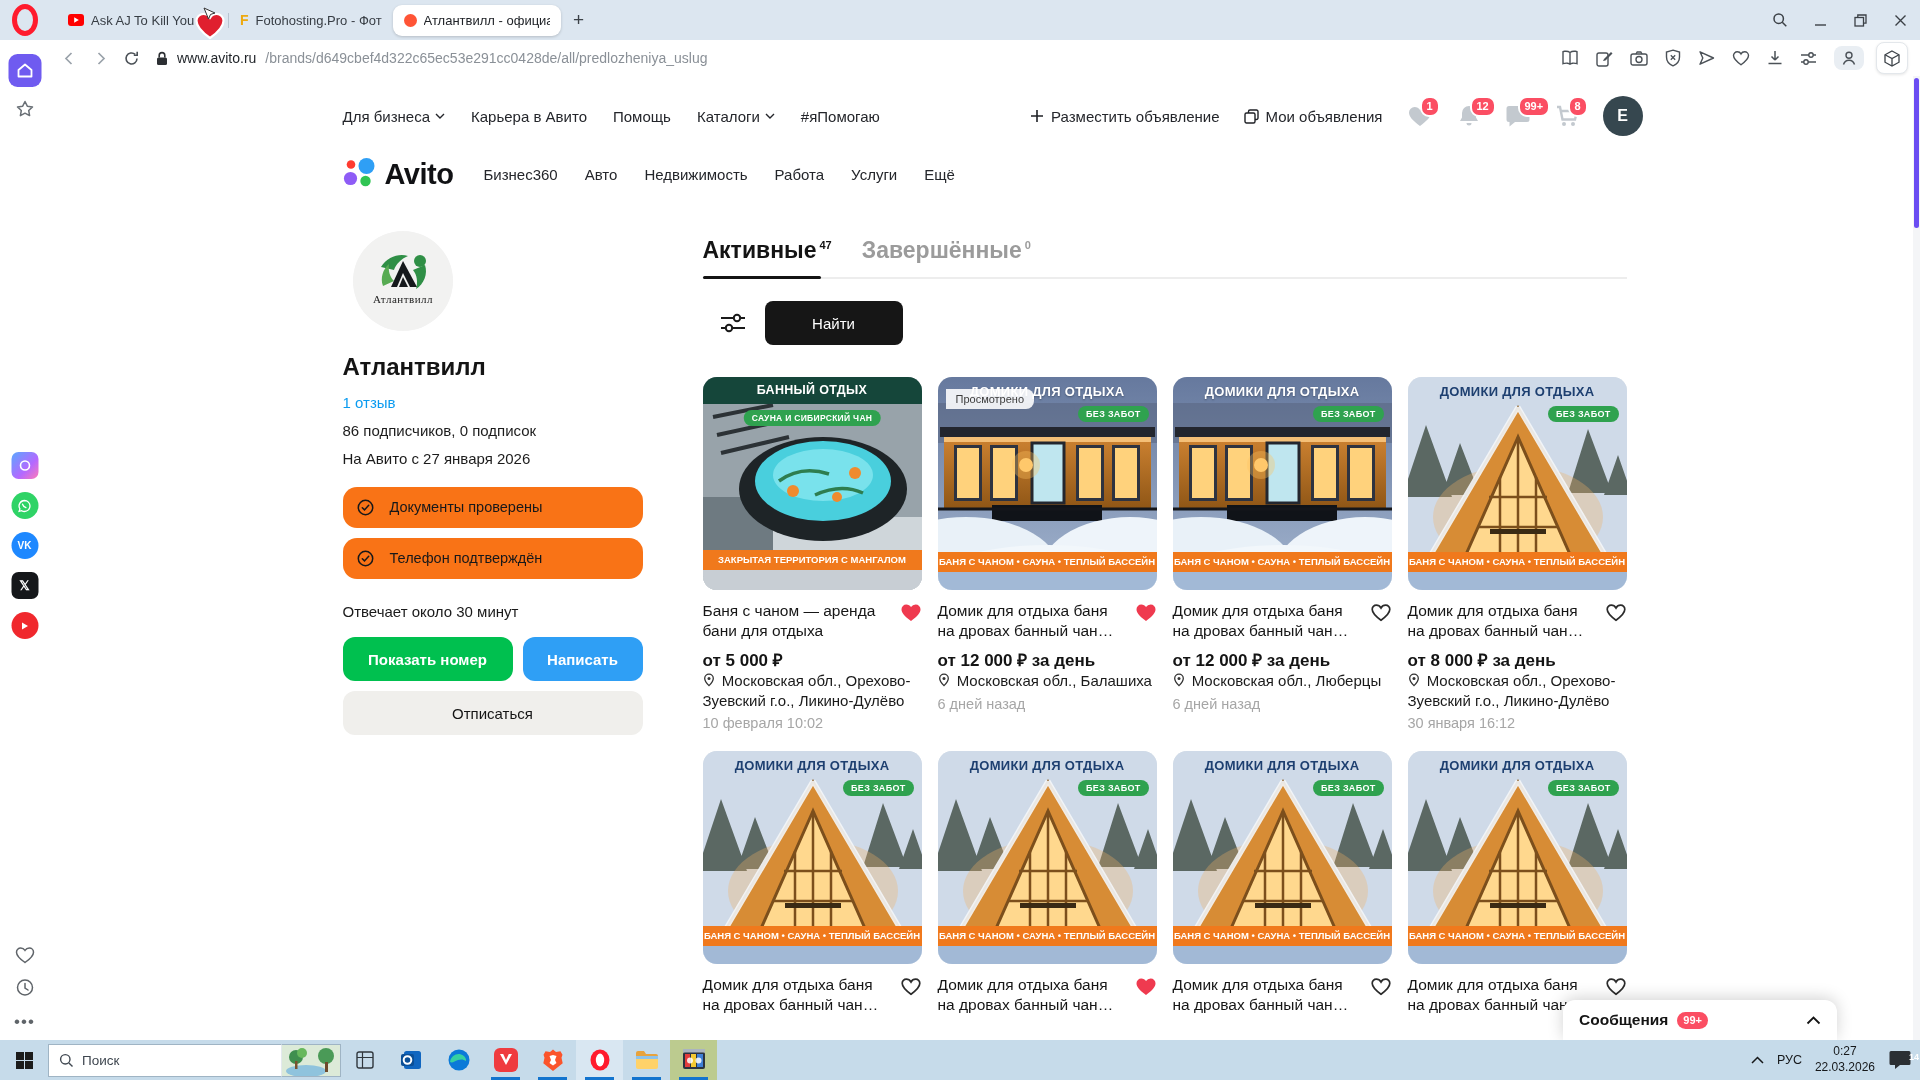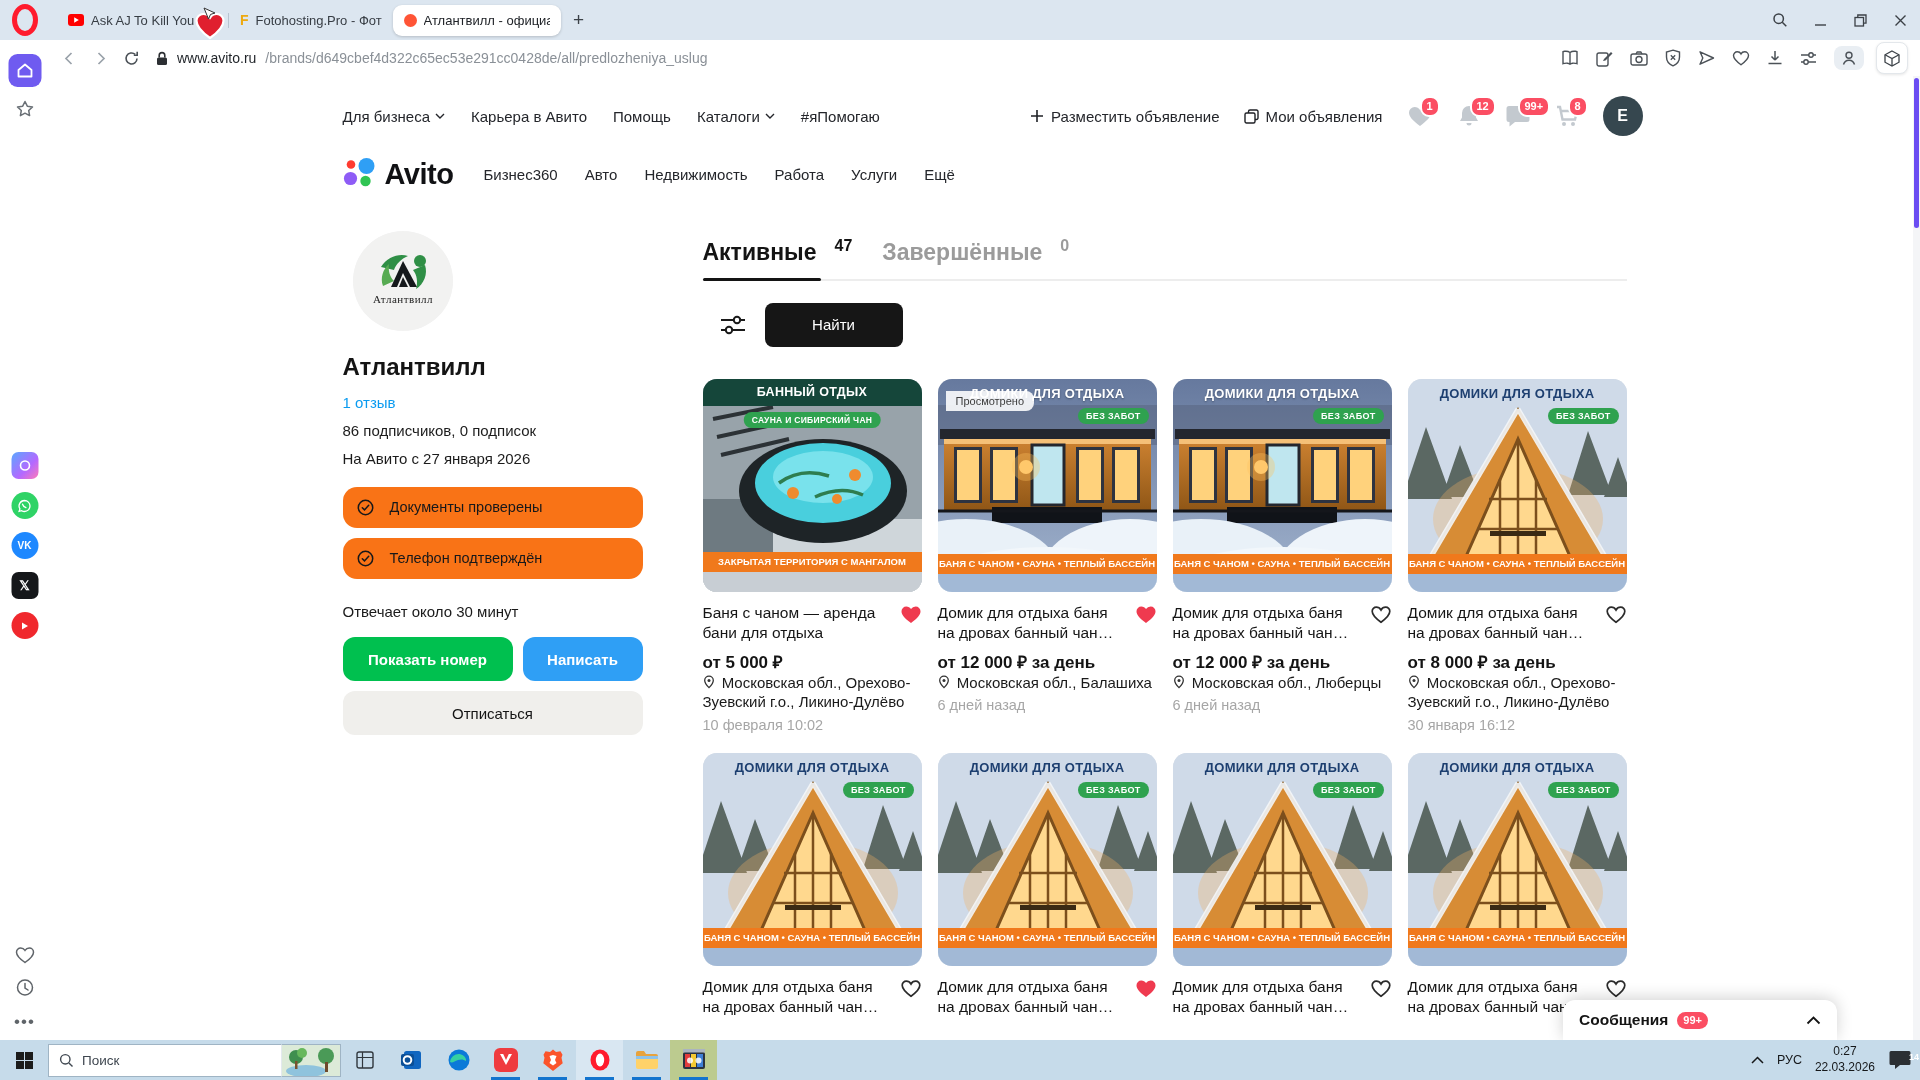--- a/index.html
+++ b/index.html
@@ -74,21 +74,21 @@
   .presp{margin-top:24px;font-size:15px}
   .pbtns{display:flex;gap:10px;margin-top:17px}
   .btn{height:44px;border-radius:12px;display:flex;align-items:center;justify-content:center;font-size:15px;font-weight:700;color:#fff;cursor:pointer}
   .btn-green{width:170px;background:#00c04f}
   .btn-blue{width:120px;background:#2f9ff5}
   .btn-gray{width:300px;background:#f0efec;color:#141414;font-weight:400;margin-top:10px}
 
   
   .ltabs{display:flex;gap:30px;align-items:flex-start;margin-top:6px}
   .ltab{font-size:23px;font-weight:700;color:#141414;cursor:pointer}
-  .ltab sup{font-size:16px;font-weight:700;margin-left:18px}
+  .ltab sup{font-size:11px;font-weight:700;margin-left:3px}
   .ltab.done{color:#9b9b9b}
   .tabline{height:2px;background:#ededed;margin-top:13px;position:relative}
   .tabline .on{position:absolute;left:0;top:-1px;height:3px;width:118px;background:#141414;border-radius:2px}
   .search-row{display:flex;align-items:center;margin-top:22px}
   .sinput{width:724px;height:44px;background:#f2f1ef;border-radius:12px;display:flex;align-items:center;padding:0 14px;gap:9px}
   .sinput input{border:0;background:transparent;outline:0;font-size:15px;flex:1;color:#111;font-family:inherit}
   .sinput input::placeholder{color:#8e9297}
   .filter-btn{margin:0 19px 0 17px;cursor:pointer}
   .find-btn{width:138px;height:44px;background:#161616;color:#fff;border-radius:8px;font-size:15px;display:flex;align-items:center;justify-content:center;cursor:pointer}
 

